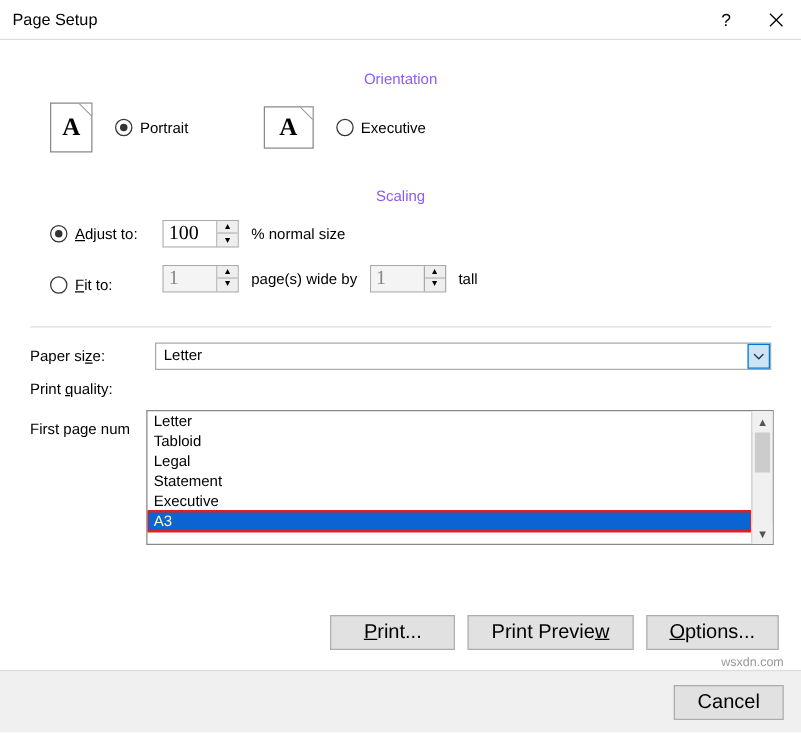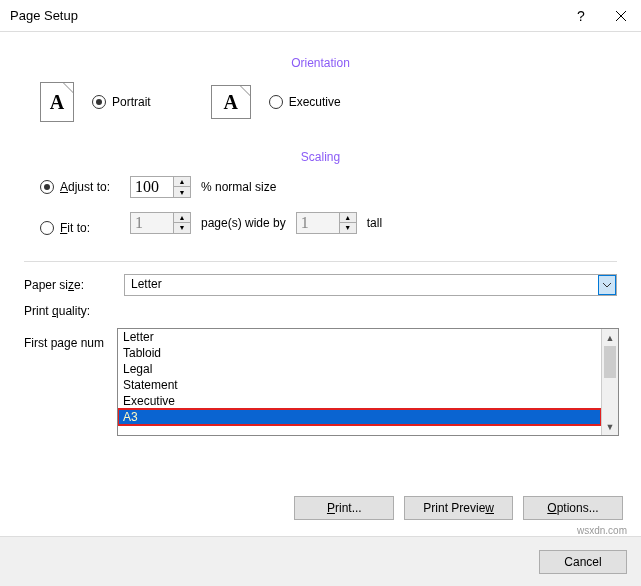--- a/index.html
+++ b/index.html
@@ -38,21 +38,21 @@
   .combo-btn { width:18px; background:#e1e1e1; border-left:1px solid #aaa; display:flex; align-items:center; justify-content:center;}
   .combo-btn.active { background:#cce4f7; border:1px solid #0078d7;}
   .dropdown { position:absolute; left: 117px; right: 22px; top: 328px; background:#fff; border:1px solid #888; height: 108px; display:flex;}
   .dropdown-list { flex:1; overflow:hidden;}
   .dropdown-item { padding:1px 5px; font-size:12px;}
   .dropdown-item.highlight { background:#0a64d1; color:#fef9c3; outline: 2px solid #e02020; outline-offset:-1px;}
   .scrollbar { width:17px; background:#f0f0f0; border-left:1px solid #ccc; display:flex; flex-direction:column; justify-content:space-between;}
   .sb-btn { height:17px; display:flex; align-items:center; justify-content:center; font-size:9px; color:#555; background:#f0f0f0;}
   .sb-thumb { height:32px; background:#ccc; margin:0 2px;}
   .bottom-buttons { display:flex; justify-content:flex-end; gap:10px; padding: 8px 14px; position:absolute; bottom: 58px; right: 4px;}
-  .btn { border:1px solid #adadad; background:#e1e1e1; padding: 4px 18px; min-width: 100px; text-align:center; font-size:12px;}
+  .btn { border:1px solid #adadad; background:#e1e1e1; padding: 4px 18px; min-width: 100px; text-align:center; font-size:16px;}
   .btn u { text-decoration: underline;}
   .footer { position:absolute; bottom:0; left:0; right:0; height:50px; background:#f0f0f0; border-top:1px solid #ddd; display:flex; justify-content:flex-end; align-items:center; gap:10px; padding: 0 14px;}
   .footer .btn { min-width: 88px; padding: 4px 10px;}
   .footer .btn.primary { border:1px solid #0078d7;}
   .watermark { position:absolute; bottom: 50px; right: 14px; font-size:10px; color:#999;}
 </style>
 </head>
 <body>
 
 <div class="dialog">

